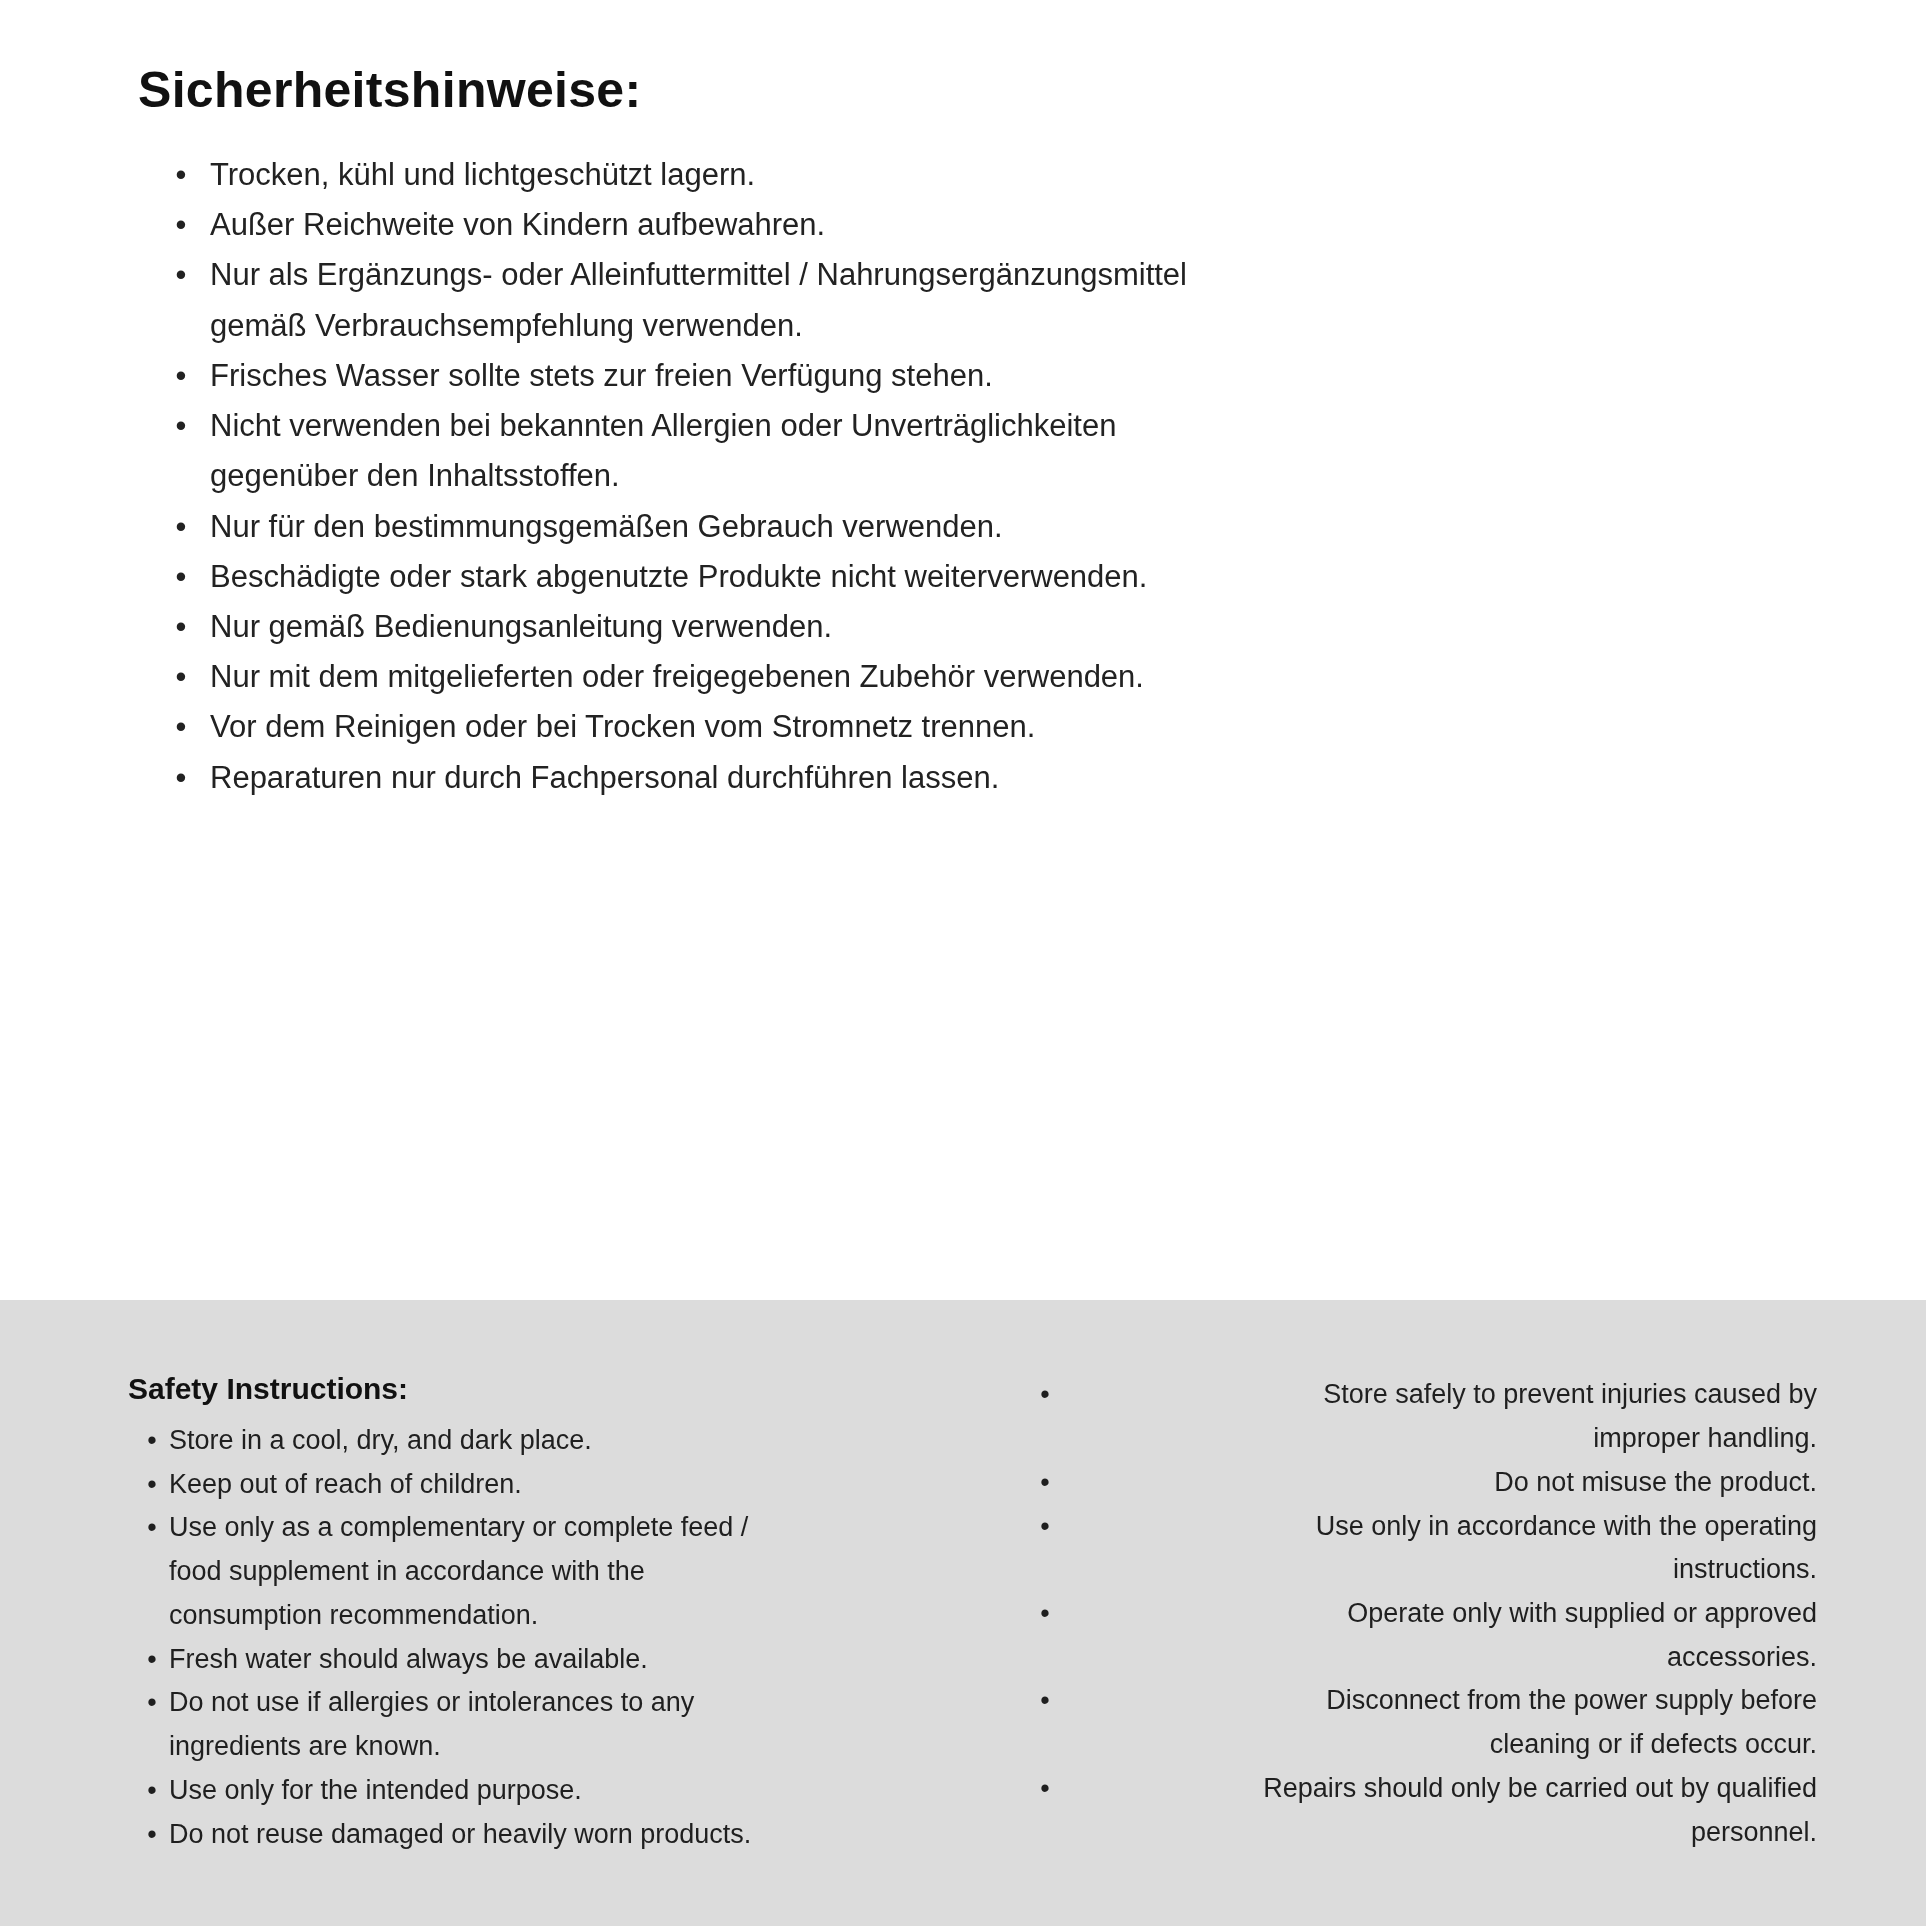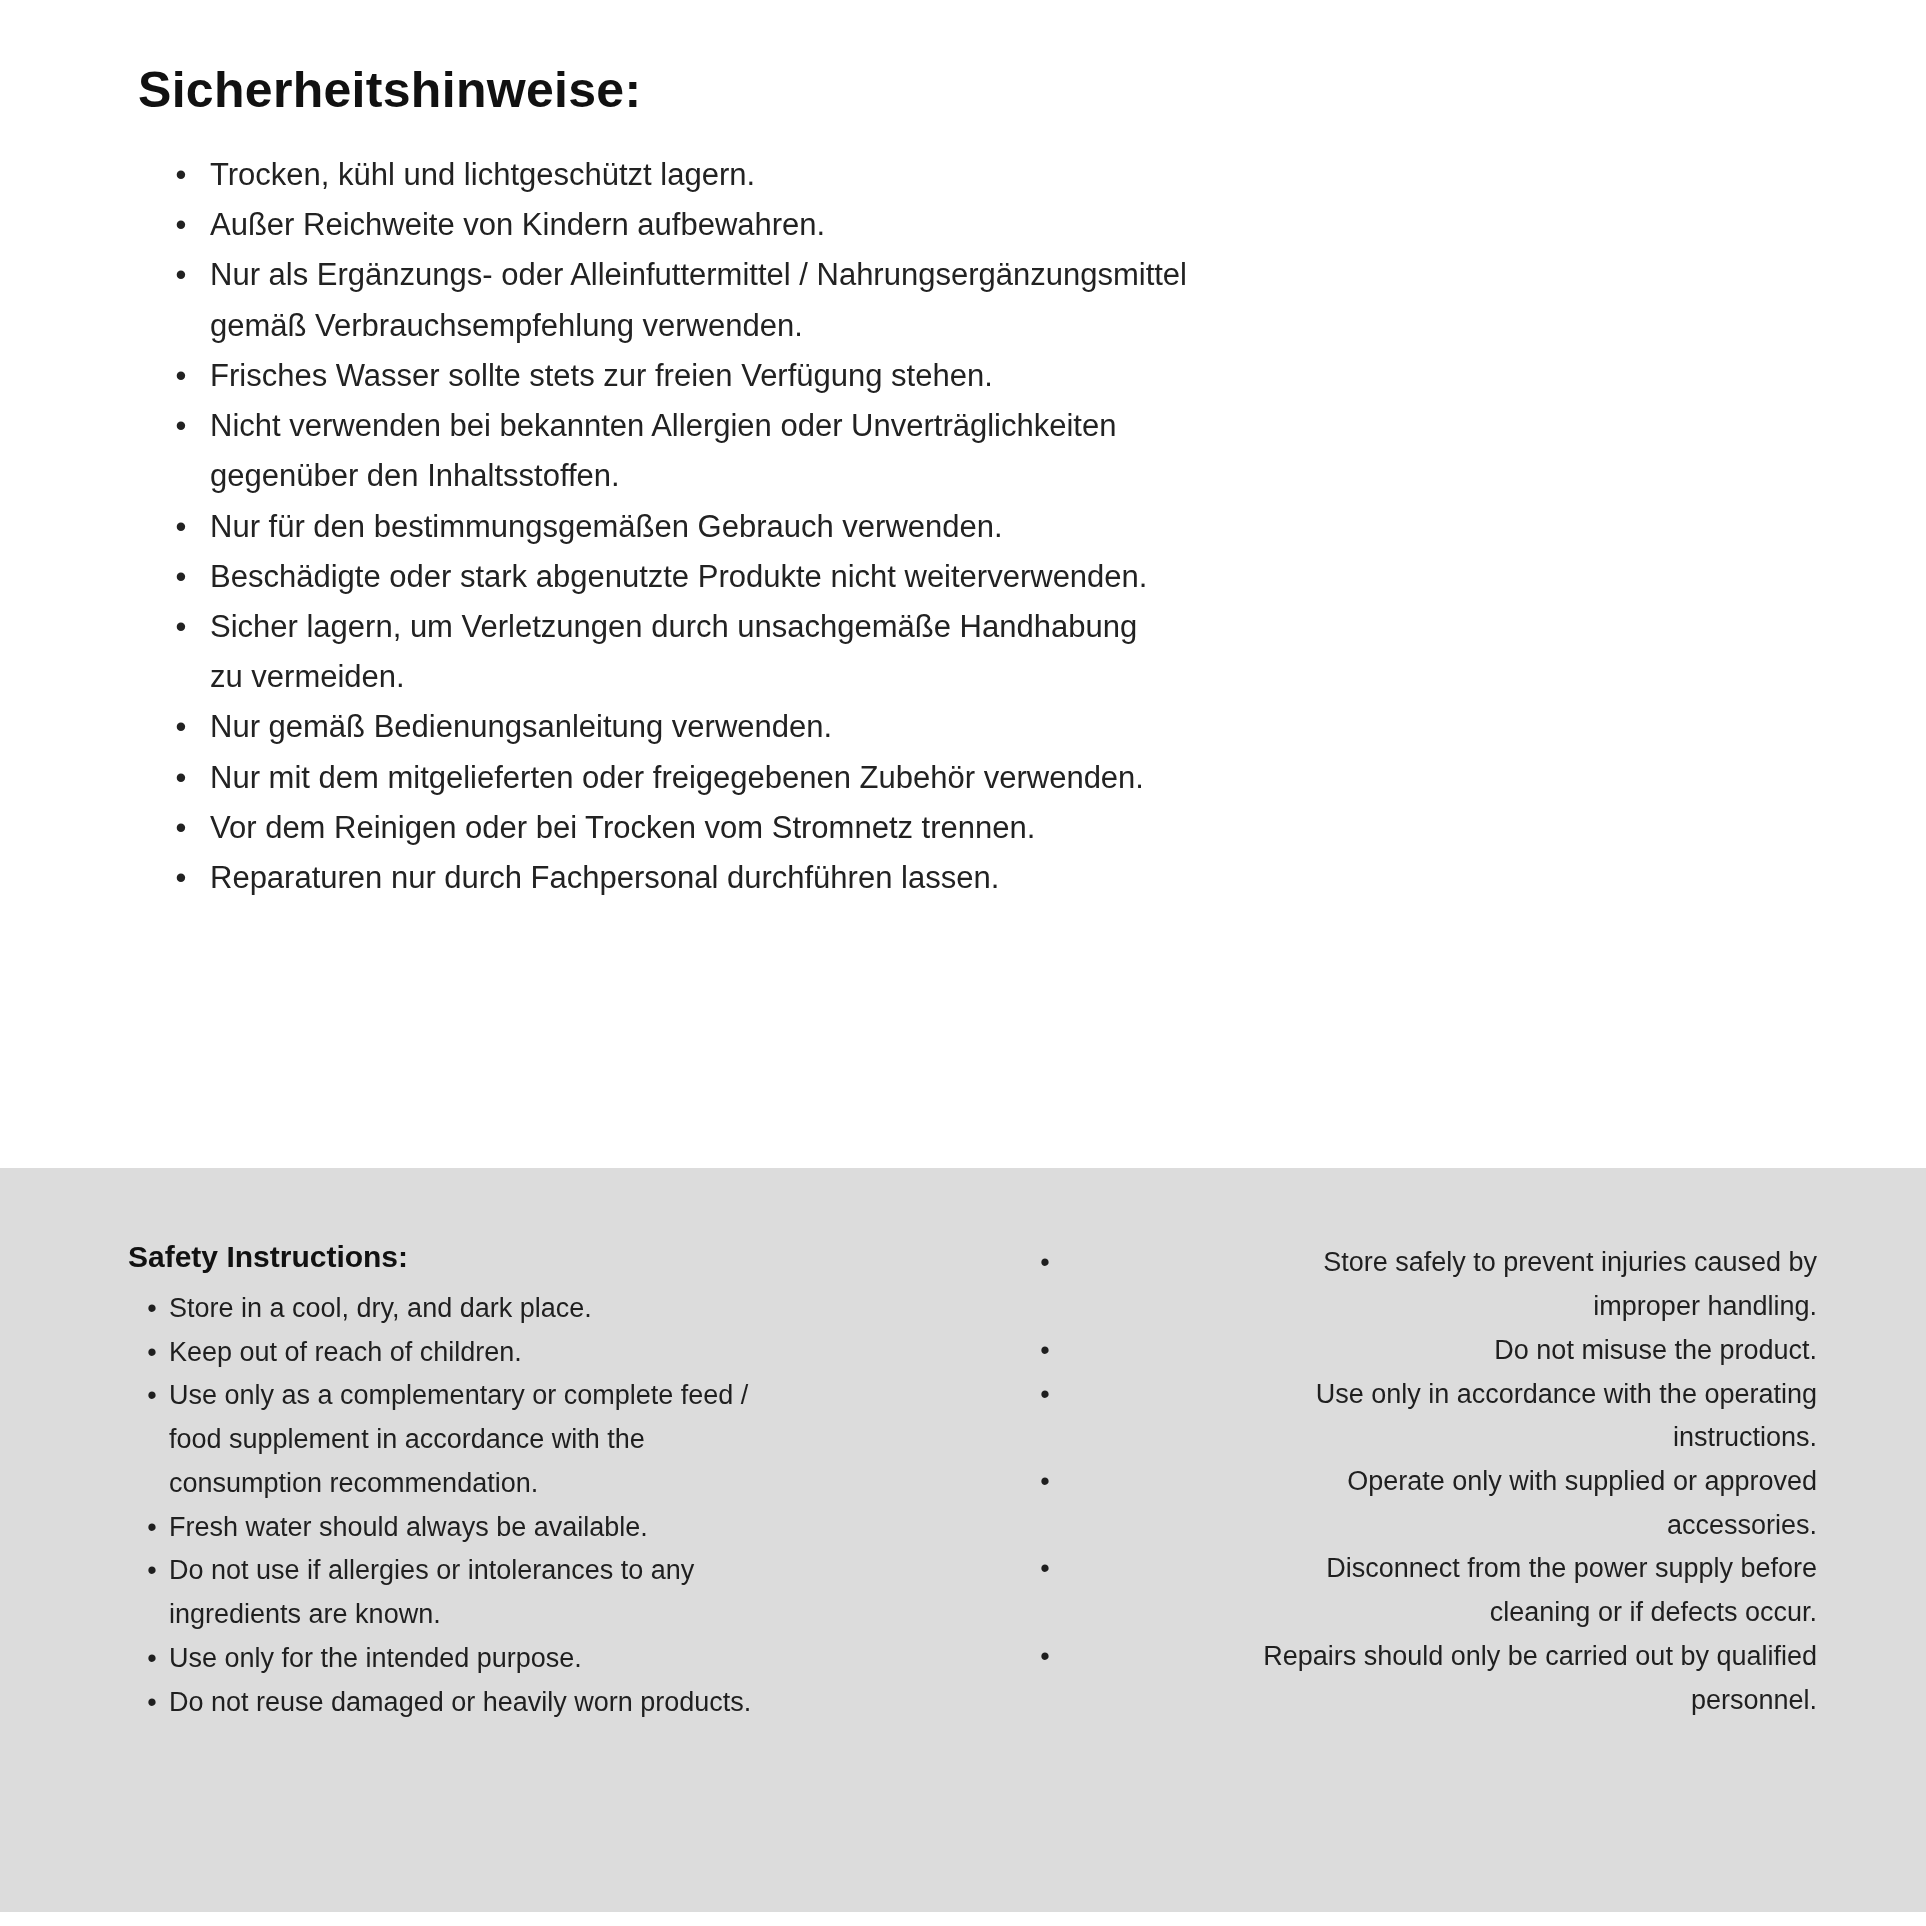--- a/index.html
+++ b/index.html
@@ -13,21 +13,21 @@
     width: 1926px;
     height: 1926px;
     background: #ffffff;
     overflow: hidden;
     box-sizing: border-box;
   }
 
   
   .german-section {
     box-sizing: border-box;
-    height: 1168px;
+    height: 1300px;
     padding: 61px 64px 0 138px;
     color: #1c1c1c;
   }
   .german-title {
     margin: 0 0 31px 0;
     font-size: 50px;
     font-weight: 700;
     color: #111111;
     letter-spacing: 0.3px;
   }
@@ -101,22 +101,20 @@
     <ul class="safety-list">
         <li>Trocken, kühl und lichtgeschützt lagern.</li>
         <li>Außer Reichweite von Kindern aufbewahren.</li>
         <li>Nur als Ergänzungs- oder Alleinfuttermittel / Nahrungsergänzungsmittel
 gemäß Verbrauchsempfehlung verwenden.</li>
         <li>Frisches Wasser sollte stets zur freien Verfügung stehen.</li>
         <li>Nicht verwenden bei bekannten Allergien oder Unverträglichkeiten
 gegenüber den Inhaltsstoffen.</li>
         <li>Nur für den bestimmungsgemäßen Gebrauch verwenden.</li>
         <li>Beschädigte oder stark abgenutzte Produkte nicht weiterverwenden.</li>
-        <li>Sicher lagern, um Verletzungen durch unsachgemäße Handhabung
-zu vermeiden.</li>
         <li>Nur gemäß Bedienungsanleitung verwenden.</li>
         <li>Nur mit dem mitgelieferten oder freigegebenen Zubehör verwenden.</li>
         <li>Vor dem Reinigen oder bei Trocken vom Stromnetz trennen.</li>
         <li>Reparaturen nur durch Fachpersonal durchführen lassen.</li>
       </ul>
   </section>
 
   <section class="english-section">
     <div class="col-left">
       <h2 class="english-title">Safety Instructions:</h2>

